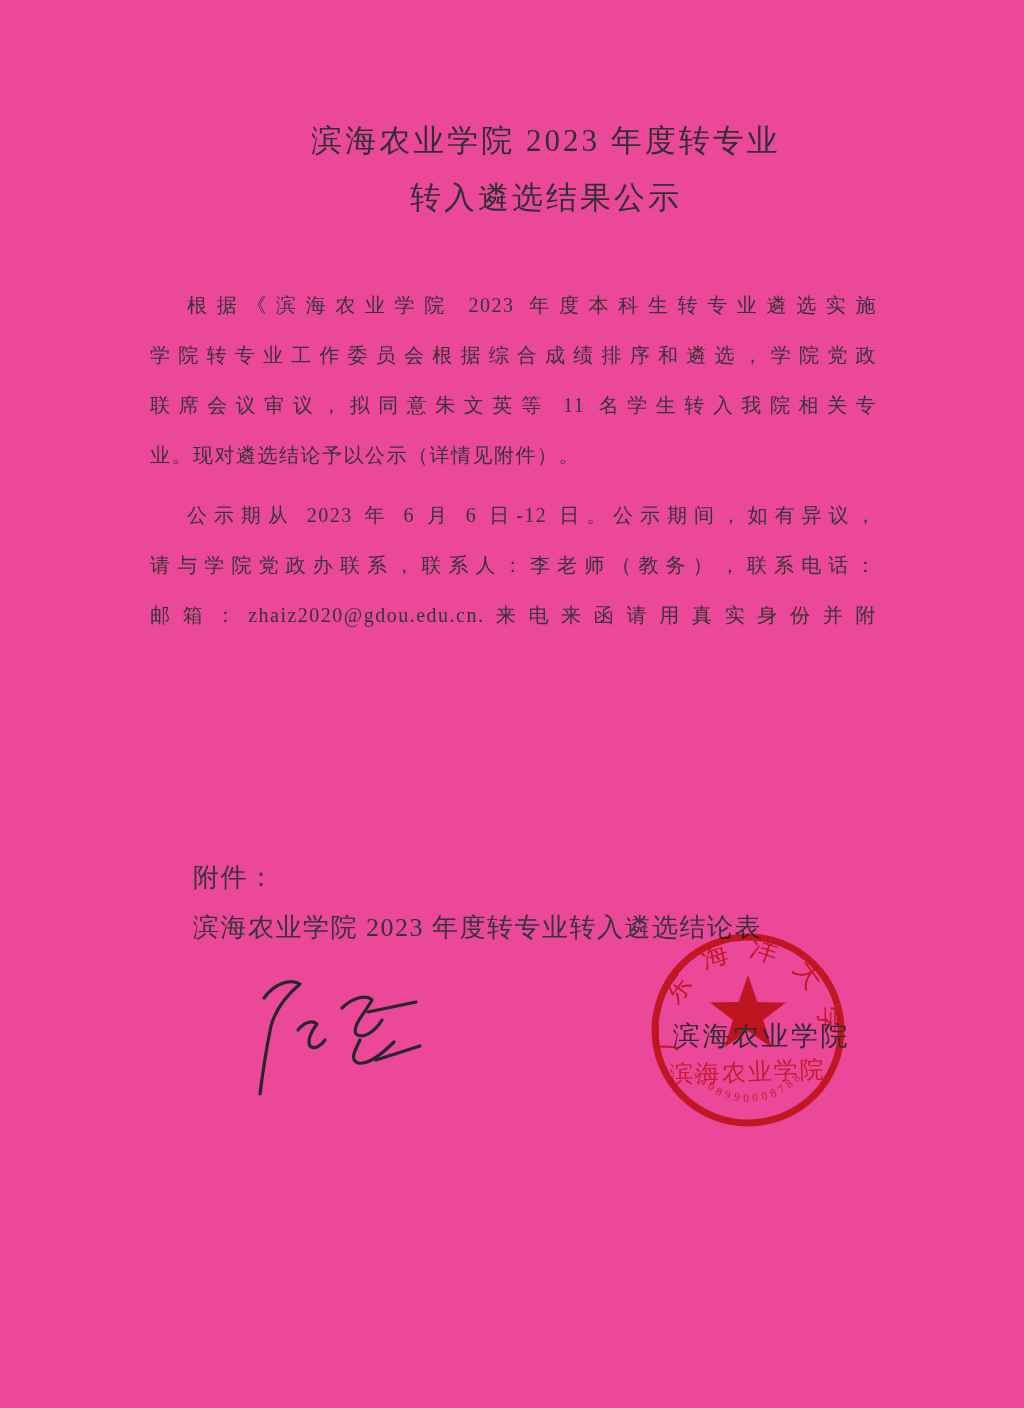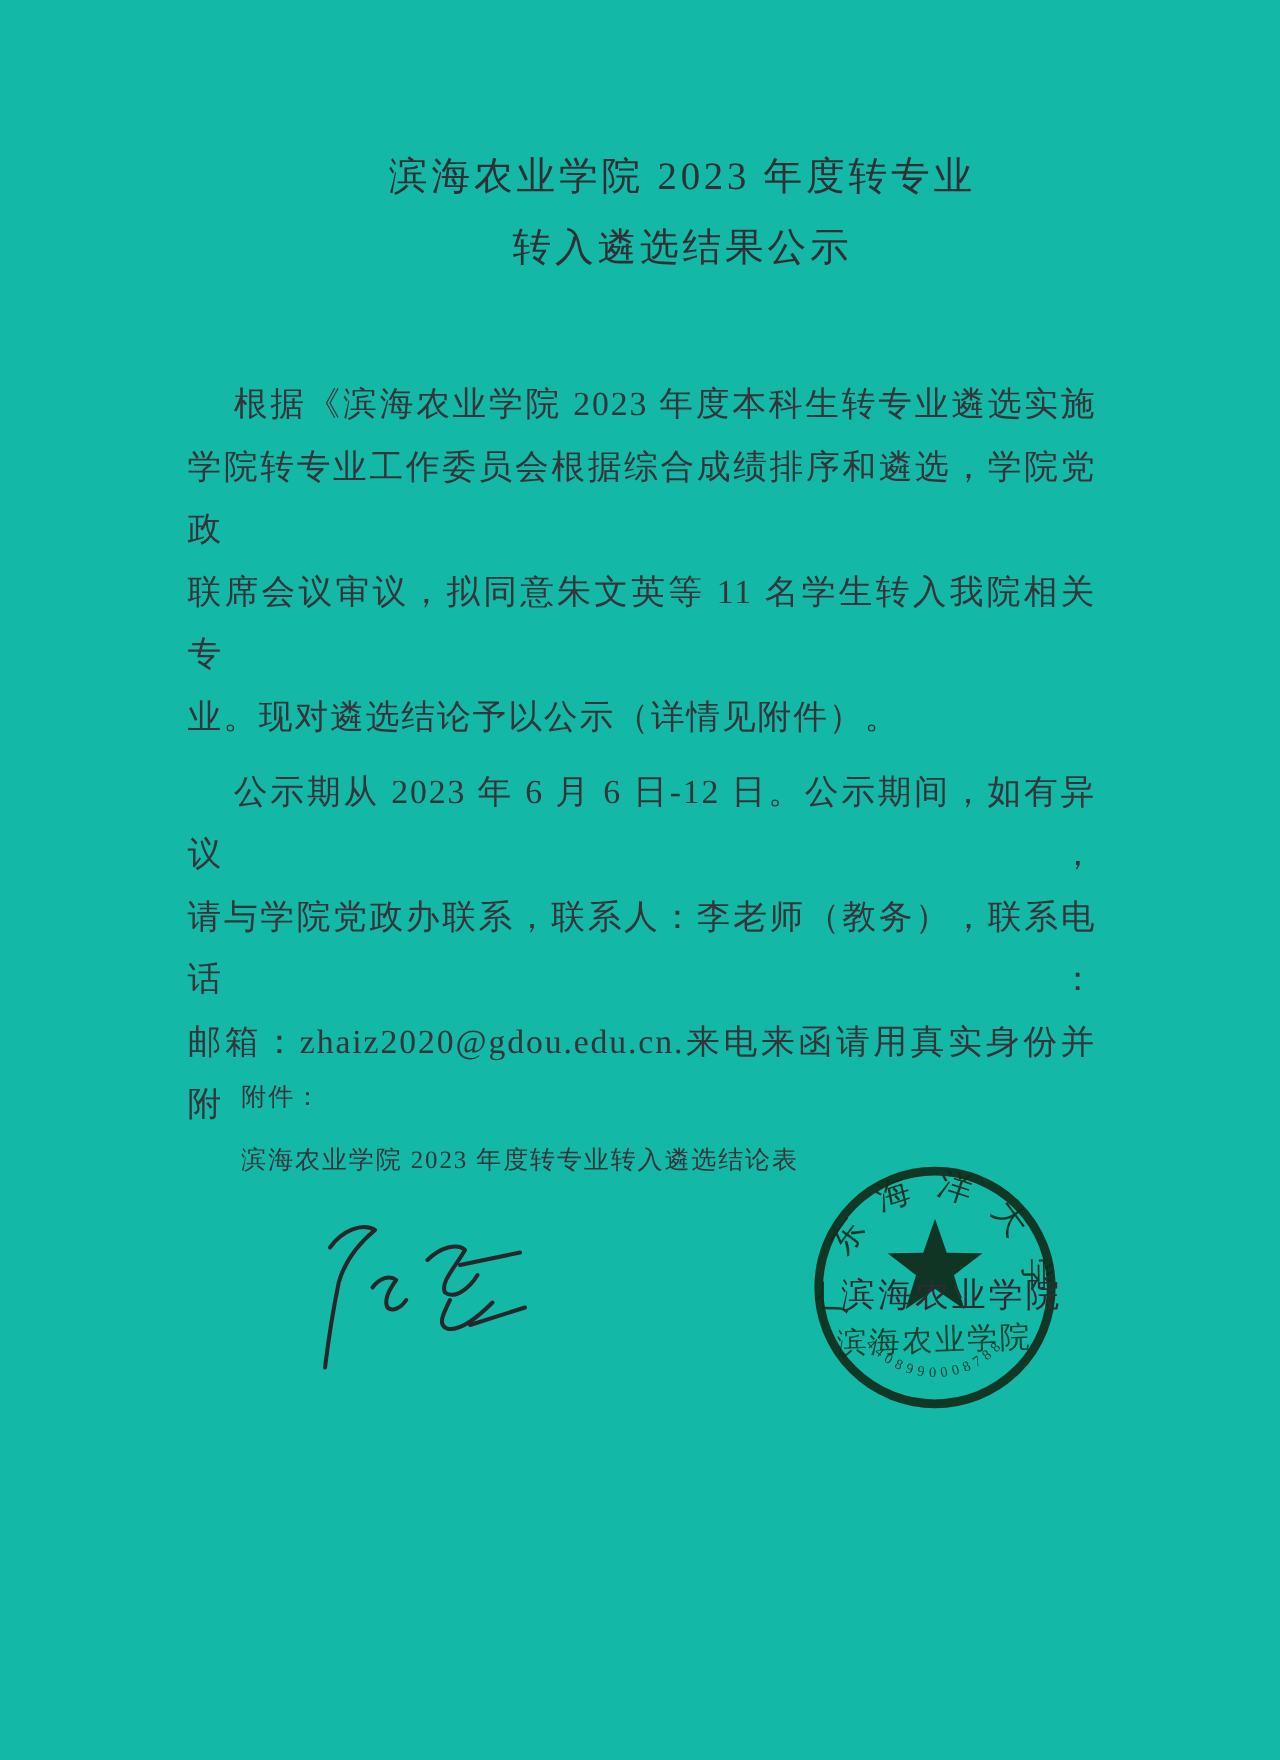--- a/index.html
+++ b/index.html
@@ -1,44 +1,44 @@
 <!DOCTYPE html>
 <html><head>
 <meta charset="utf-8">
 <style>
   html,body{margin:0;padding:0;}
   .page{
     position:relative;
     width:1024px;height:1408px;
-    background:#14b8a6;
+    background:#ec4899;
     overflow:hidden;
     font-family:"Liberation Serif","DejaVu Serif",serif;
     color:#33343a;
   }
   .title-line{
     position:absolute;left:84px;width:924px;
     text-align:center;
     font-size:31px;font-weight:500;letter-spacing:3px;
     color:#2f3036;
   }
   .title-1{top:120px;}
   .title-2{top:177px;font-family:Liberation Serif, serif;}
   .body-block{
-    position:absolute;left:150px;top:298px;width:727px;
-    font-size:27px;letter-spacing:1.5px;line-height:50px;
+    position:absolute;left:150px;top:280px;width:727px;
+    font-size:20px;letter-spacing:1.5px;line-height:50px;
     color:#34353b;
   }
   .para{margin:0;}
   .para2{margin-top:10px;}
   .jline{text-align:justify;text-align-last:justify;}
   .lastline{text-align:left;text-align-last:left;}
   .indent{text-indent:37px;}
   .attachment-block{
     position:absolute;left:193px;top:853px;width:700px;
-    font-size:20px;letter-spacing:1.5px;line-height:50px;
+    font-size:26px;letter-spacing:1.5px;line-height:50px;
     color:#34353b;
   }
   .signature-wrap{
     position:absolute;left:218px;top:968px;width:220px;height:140px;
   }
   .stamp-wrap{
     position:absolute;left:648px;top:930px;width:200px;height:200px;
     mix-blend-mode:multiply;opacity:.96;
   }
   .seal-serif{font-family:"Liberation Serif","DejaVu Serif",serif;}

